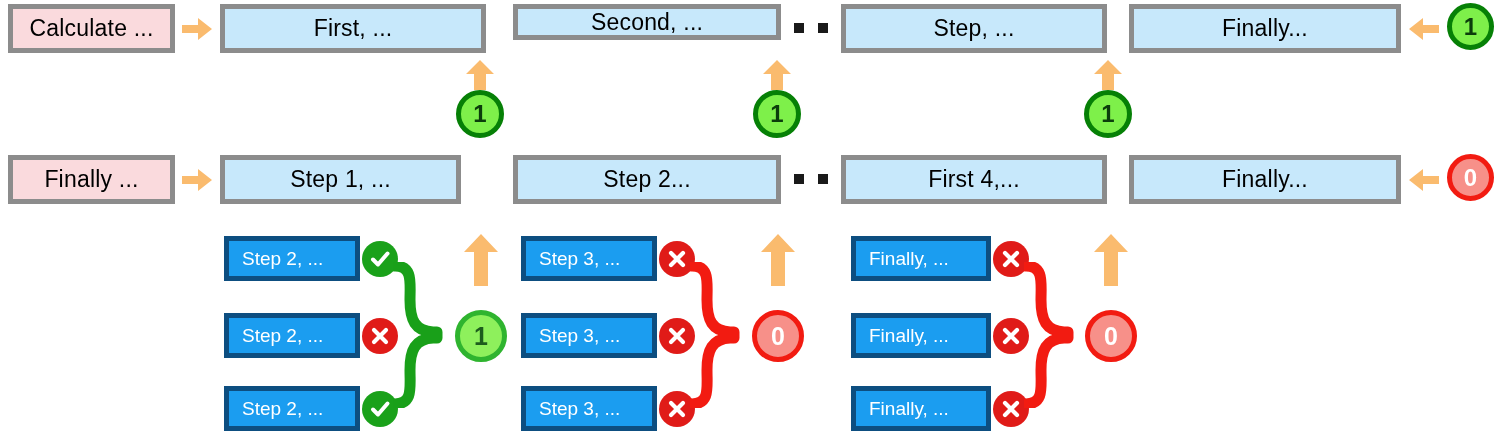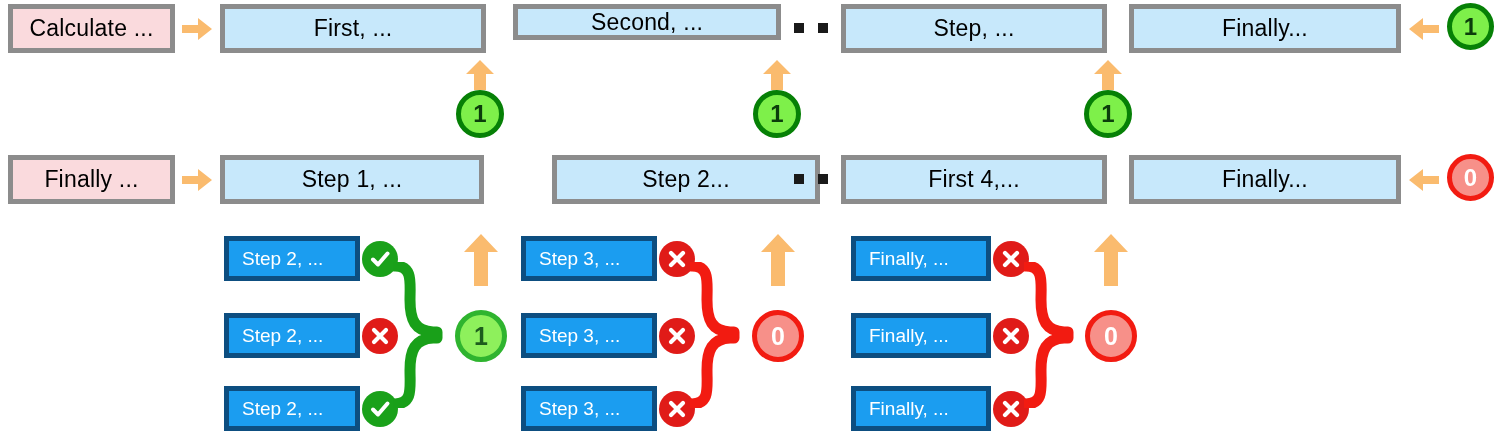--- a/index.html
+++ b/index.html
@@ -189,25 +189,25 @@
   <div class="box prompt" style="left:8px; top:155px; width:167px; height:49px;">
     <span>Finally ...</span>
   </div>
 
   <div class="arrow-right" style="left:182px; top:169px;">
     <svg width="30" height="22" viewBox="0 0 30 22">
       <path d="M0 7 L16 7 L16 0 L30 11 L16 22 L16 15 L0 15 Z" fill="#fabb6e"></path>
     </svg>
   </div>
 
-  <div class="box step" style="left:220px; top:155px; width:264px; height:49px;">
+  <div class="box step" style="left:220px; top:155px; width:241px; height:49px;">
     <span>Step 1, ...</span>
   </div>
 
-  <div class="box step" style="left:513px; top:155px; width:268px; height:49px;margin-left:39px;">
+  <div class="box step" style="left:513px; top:155px; width:268px; height:49px;">
     <span>Step 2...</span>
   </div>
 
   <div class="ellipsis" style="left:794px; top:174px;">
     <i></i>
       <i></i>
       <i></i>
   </div>
 
   <div class="box step" style="left:841px; top:155px; width:266px; height:49px;">

